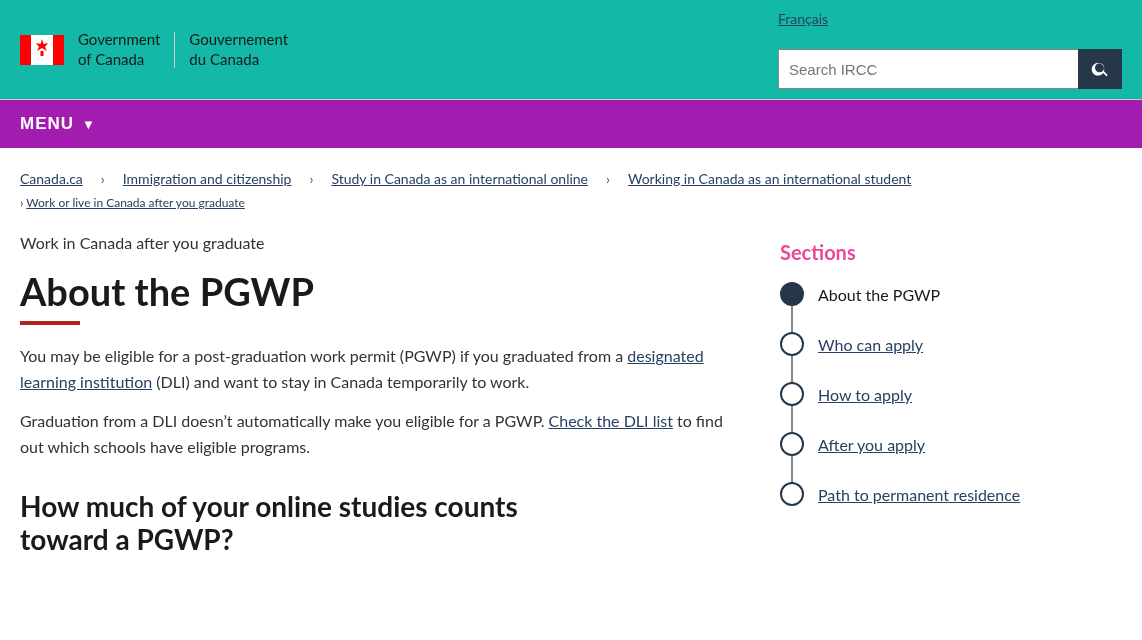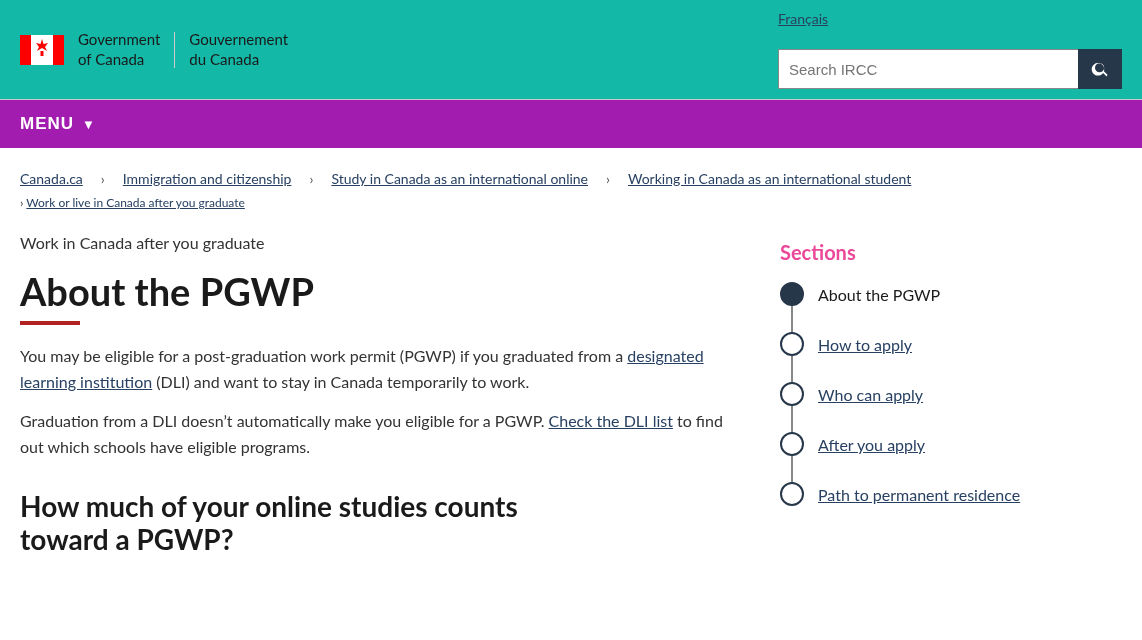--- a/index.html
+++ b/index.html
@@ -330,25 +330,25 @@
 
   <aside class="sidebar">
     <h2 class="sections-title">Sections</h2>
     <ul class="sections-list">
       <li>
         <div class="dot active"></div>
         <span>About the PGWP</span>
       </li>
       <li>
         <div class="dot"></div>
+        <a>Who can apply</a>
+      </li>
+      <li>
+        <div class="dot"></div>
         <a>How to apply</a>
-      </li>
-      <li>
-        <div class="dot"></div>
-        <a>Who can apply</a>
       </li>
       <li>
         <div class="dot"></div>
         <a>After you apply</a>
       </li>
       <li>
         <div class="dot"></div>
         <a>Path to permanent residence</a>
       </li>
     </ul>

